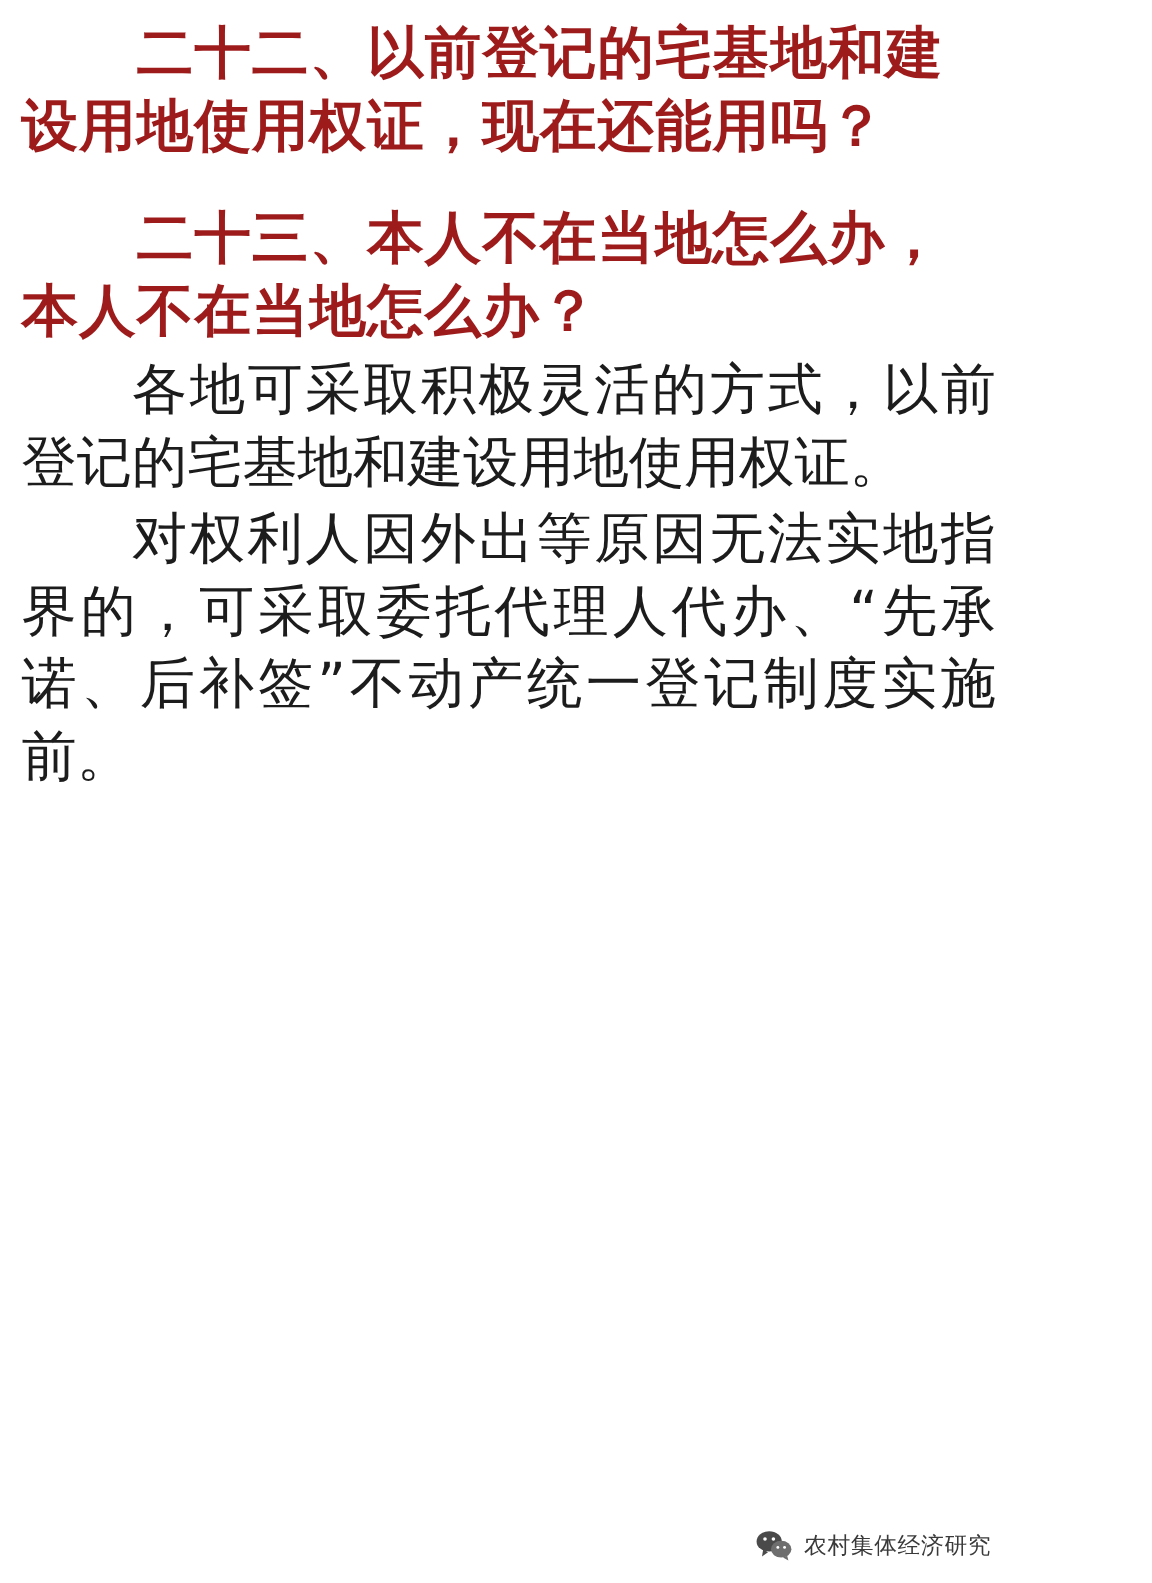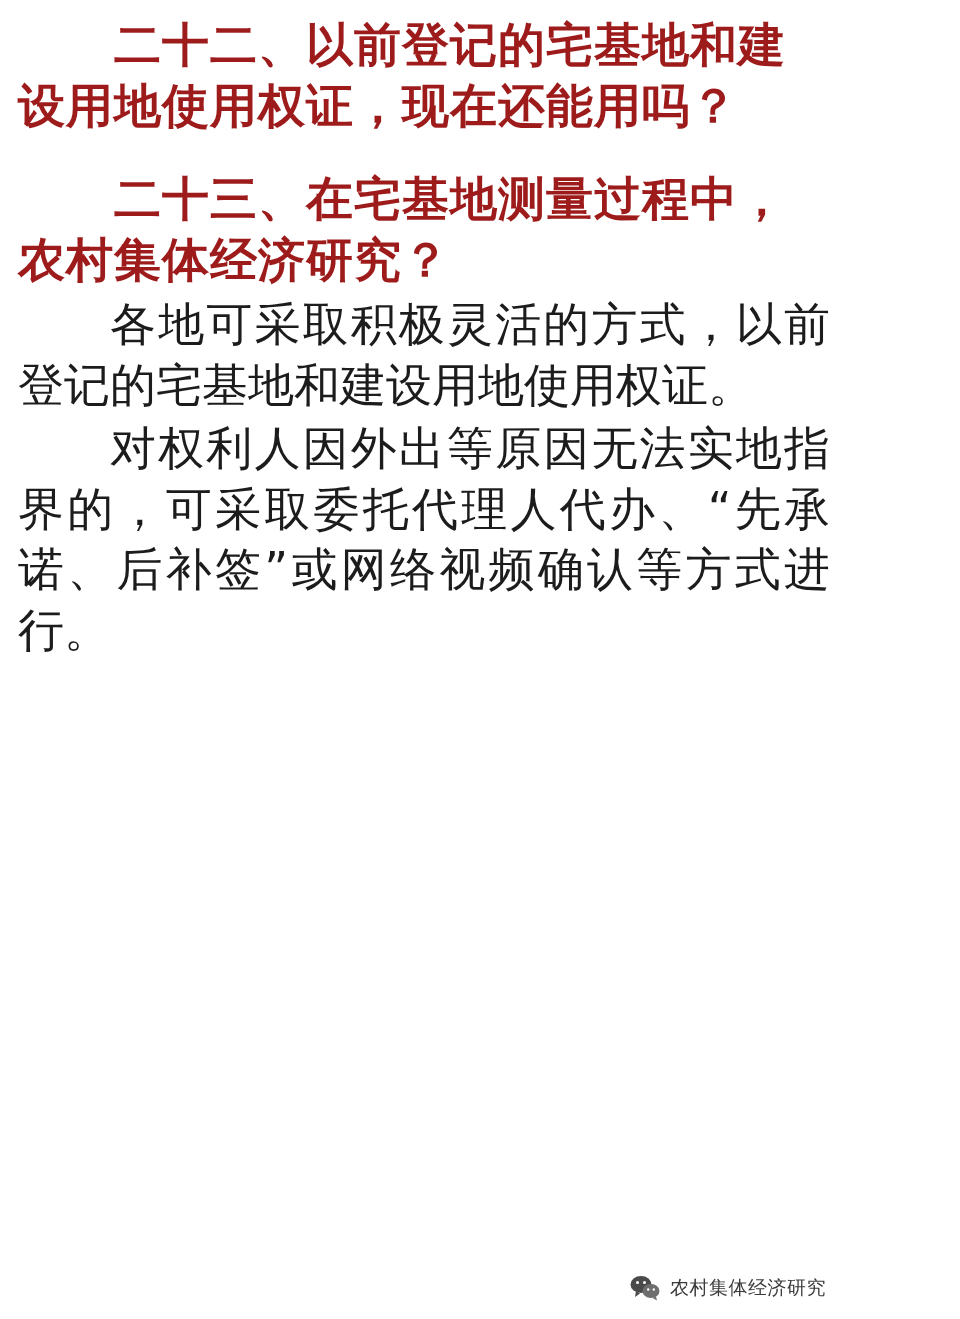--- a/index.html
+++ b/index.html
@@ -73,25 +73,25 @@
 </head>
 <body>
 
 <div class="page">
 
   <h1 class="heading">二十二、以前登记的宅基地和建设用地使用权证，现在还能用吗？</h1>
 
 
   <div class="spacer-sm"></div>
 
-  <h1 class="heading second">二十三、在宅基地测量过程中，农村集体经济研究？</h1>
+  <h1 class="heading second">二十三、本人不在当地怎么办，本人不在当地怎么办？</h1>
 
   <p class="para">各地可采取积极灵活的方式，以前登记的宅基地和建设用地使用权证。</p>
 
-  <p class="para tight">对权利人因外出等原因无法实地指界的，可采取委托代理人代办、“先承诺、后补签”或网络视频确认等方式进行。</p>
+  <p class="para tight">对权利人因外出等原因无法实地指界的，可采取委托代理人代办、“先承诺、后补签”不动产统一登记制度实施前。</p>
 
   <div class="footer-badge">
     <span class="wechat-logo">
       <svg width="30" height="26" viewBox="0 0 30 26" xmlns="http://www.w3.org/2000/svg">
         <ellipse cx="11" cy="9.5" rx="10.5" ry="8.5" fill="#4a4a4a"></ellipse>
         <polygon points="6,16 5,22 10,18.5" fill="#4a4a4a"></polygon>
         <circle cx="7.5" cy="7.5" r="1.5" fill="#ffffff"></circle>
         <circle cx="14.5" cy="7.5" r="1.5" fill="#ffffff"></circle>
         <ellipse cx="21" cy="16" rx="8.5" ry="7" fill="#6e6e6e"></ellipse>
         <polygon points="26,21.5 27,25.5 22.5,23" fill="#6e6e6e"></polygon>

